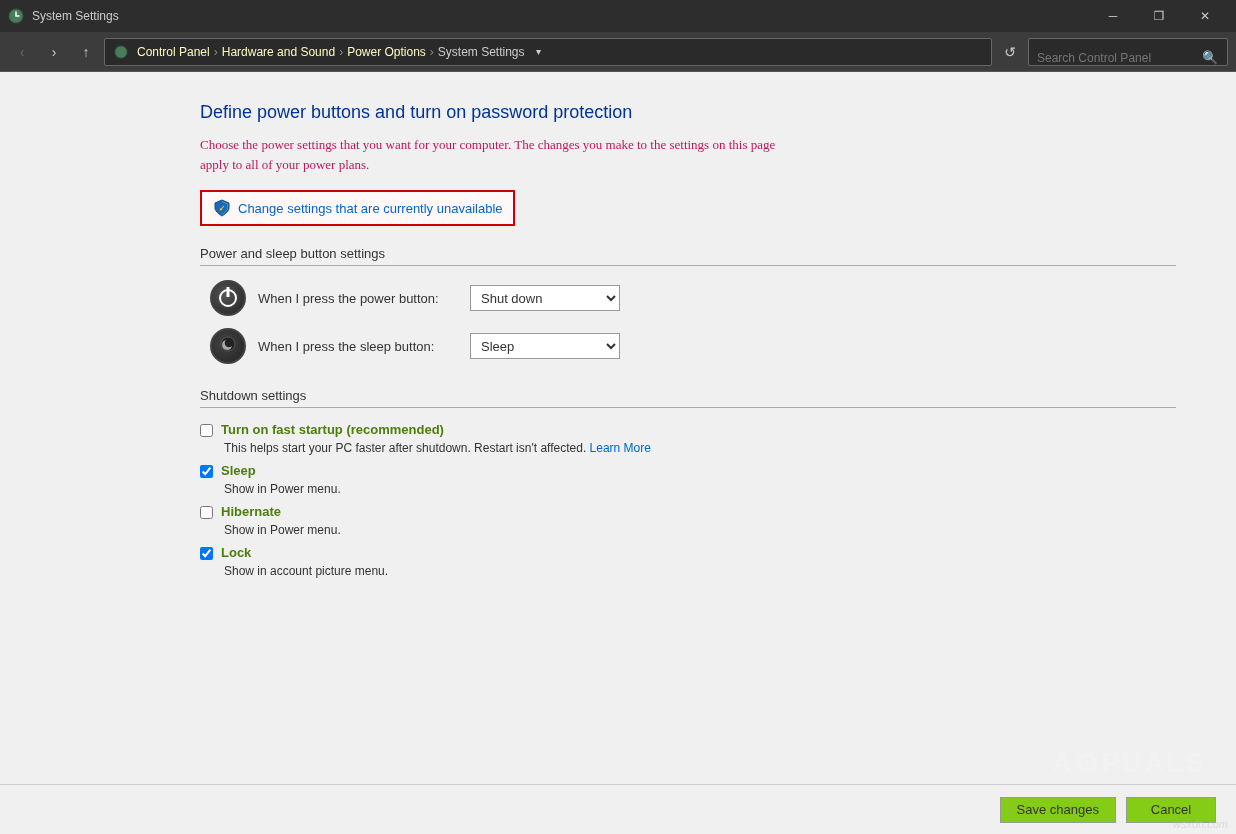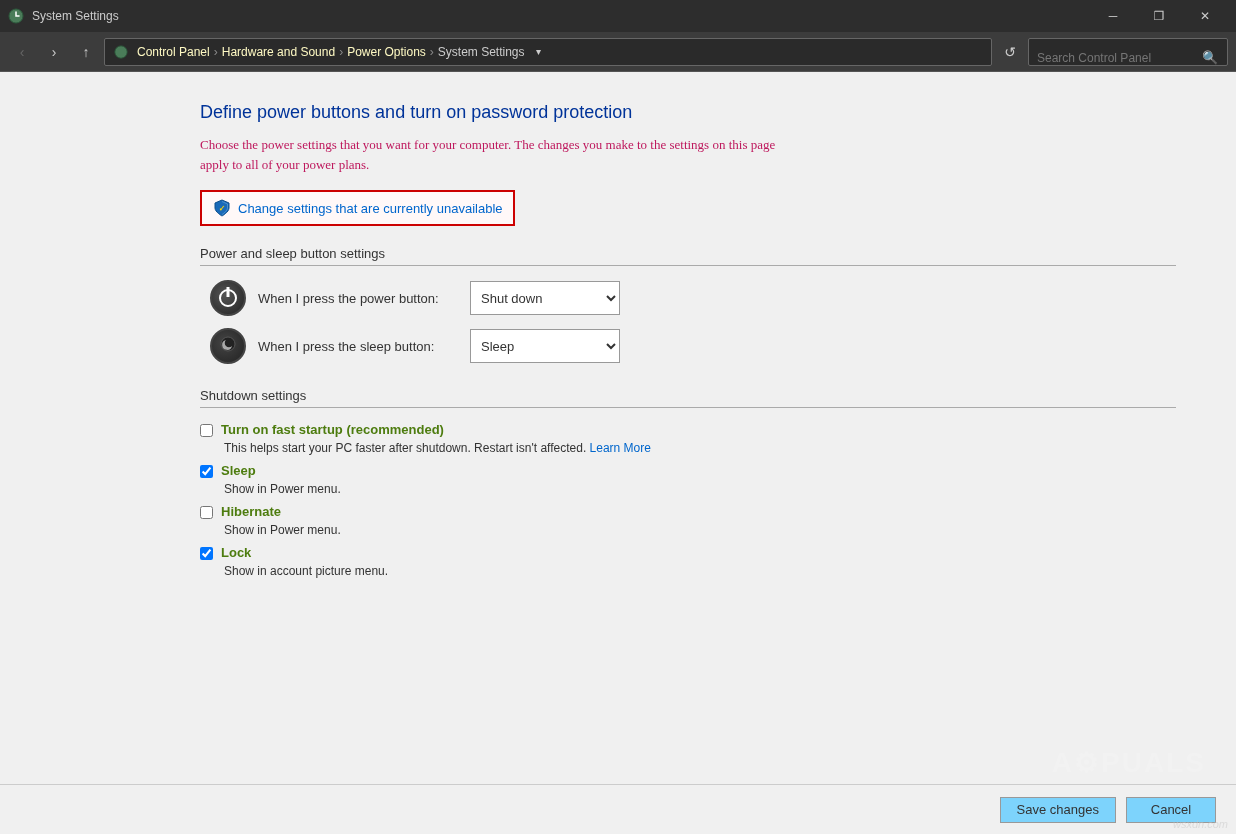--- a/index.html
+++ b/index.html
@@ -265,21 +265,21 @@
       color: #aaa;
     }
 
     .button-label {
       font-size: 13px;
       color: #333;
       min-width: 200px;
     }
 
     .dropdown-select {
-      height: 34px;
+      height: 26px;
       min-width: 150px;
       background: #fff;
       border: 1px solid #999;
       padding: 0 6px;
       font-size: 13px;
       color: #333;
       cursor: pointer;
     }
 
     .shutdown-section {
@@ -335,21 +335,21 @@
       justify-content: flex-end;
       padding: 0 20px;
       gap: 10px;
     }
 
     .footer-btn {
       height: 26px;
       min-width: 90px;
       padding: 0 16px;
       font-size: 13px;
-      background: #7dd3fc;
+      background: #84cc16;
       border: 1px solid #999;
       cursor: pointer;
       color: #333;
     }
 
     
     .watermark {
       position: fixed;
       bottom: 4px;
       right: 8px;

